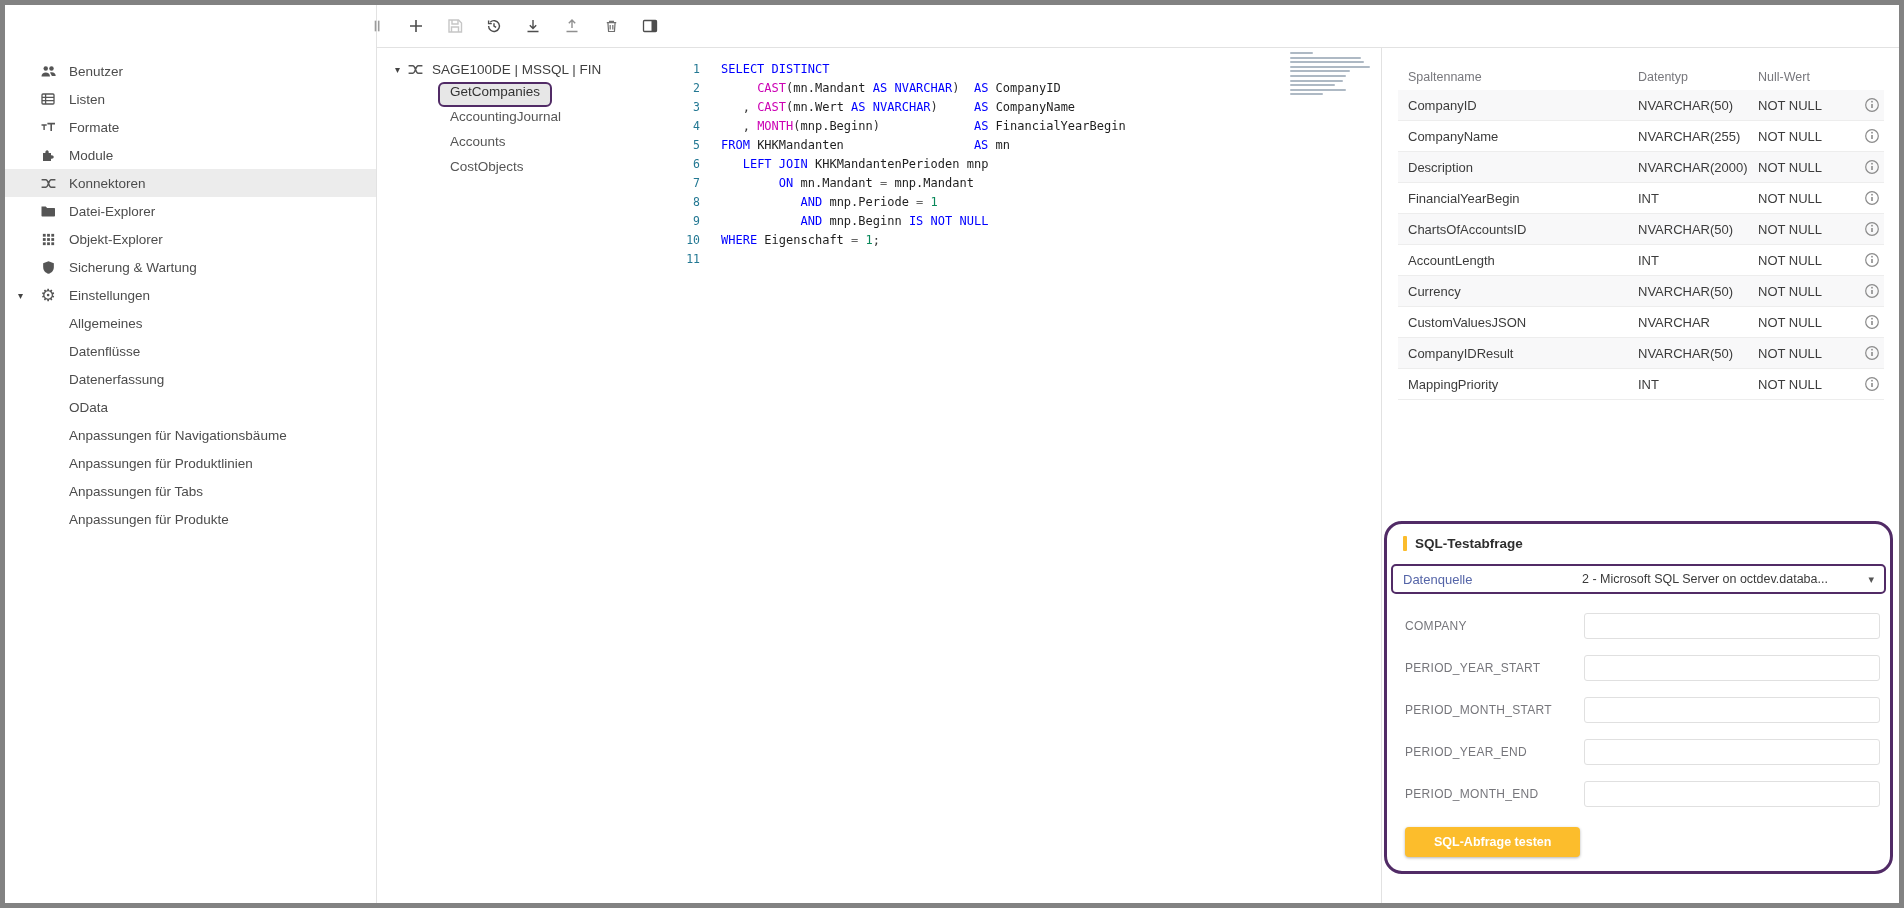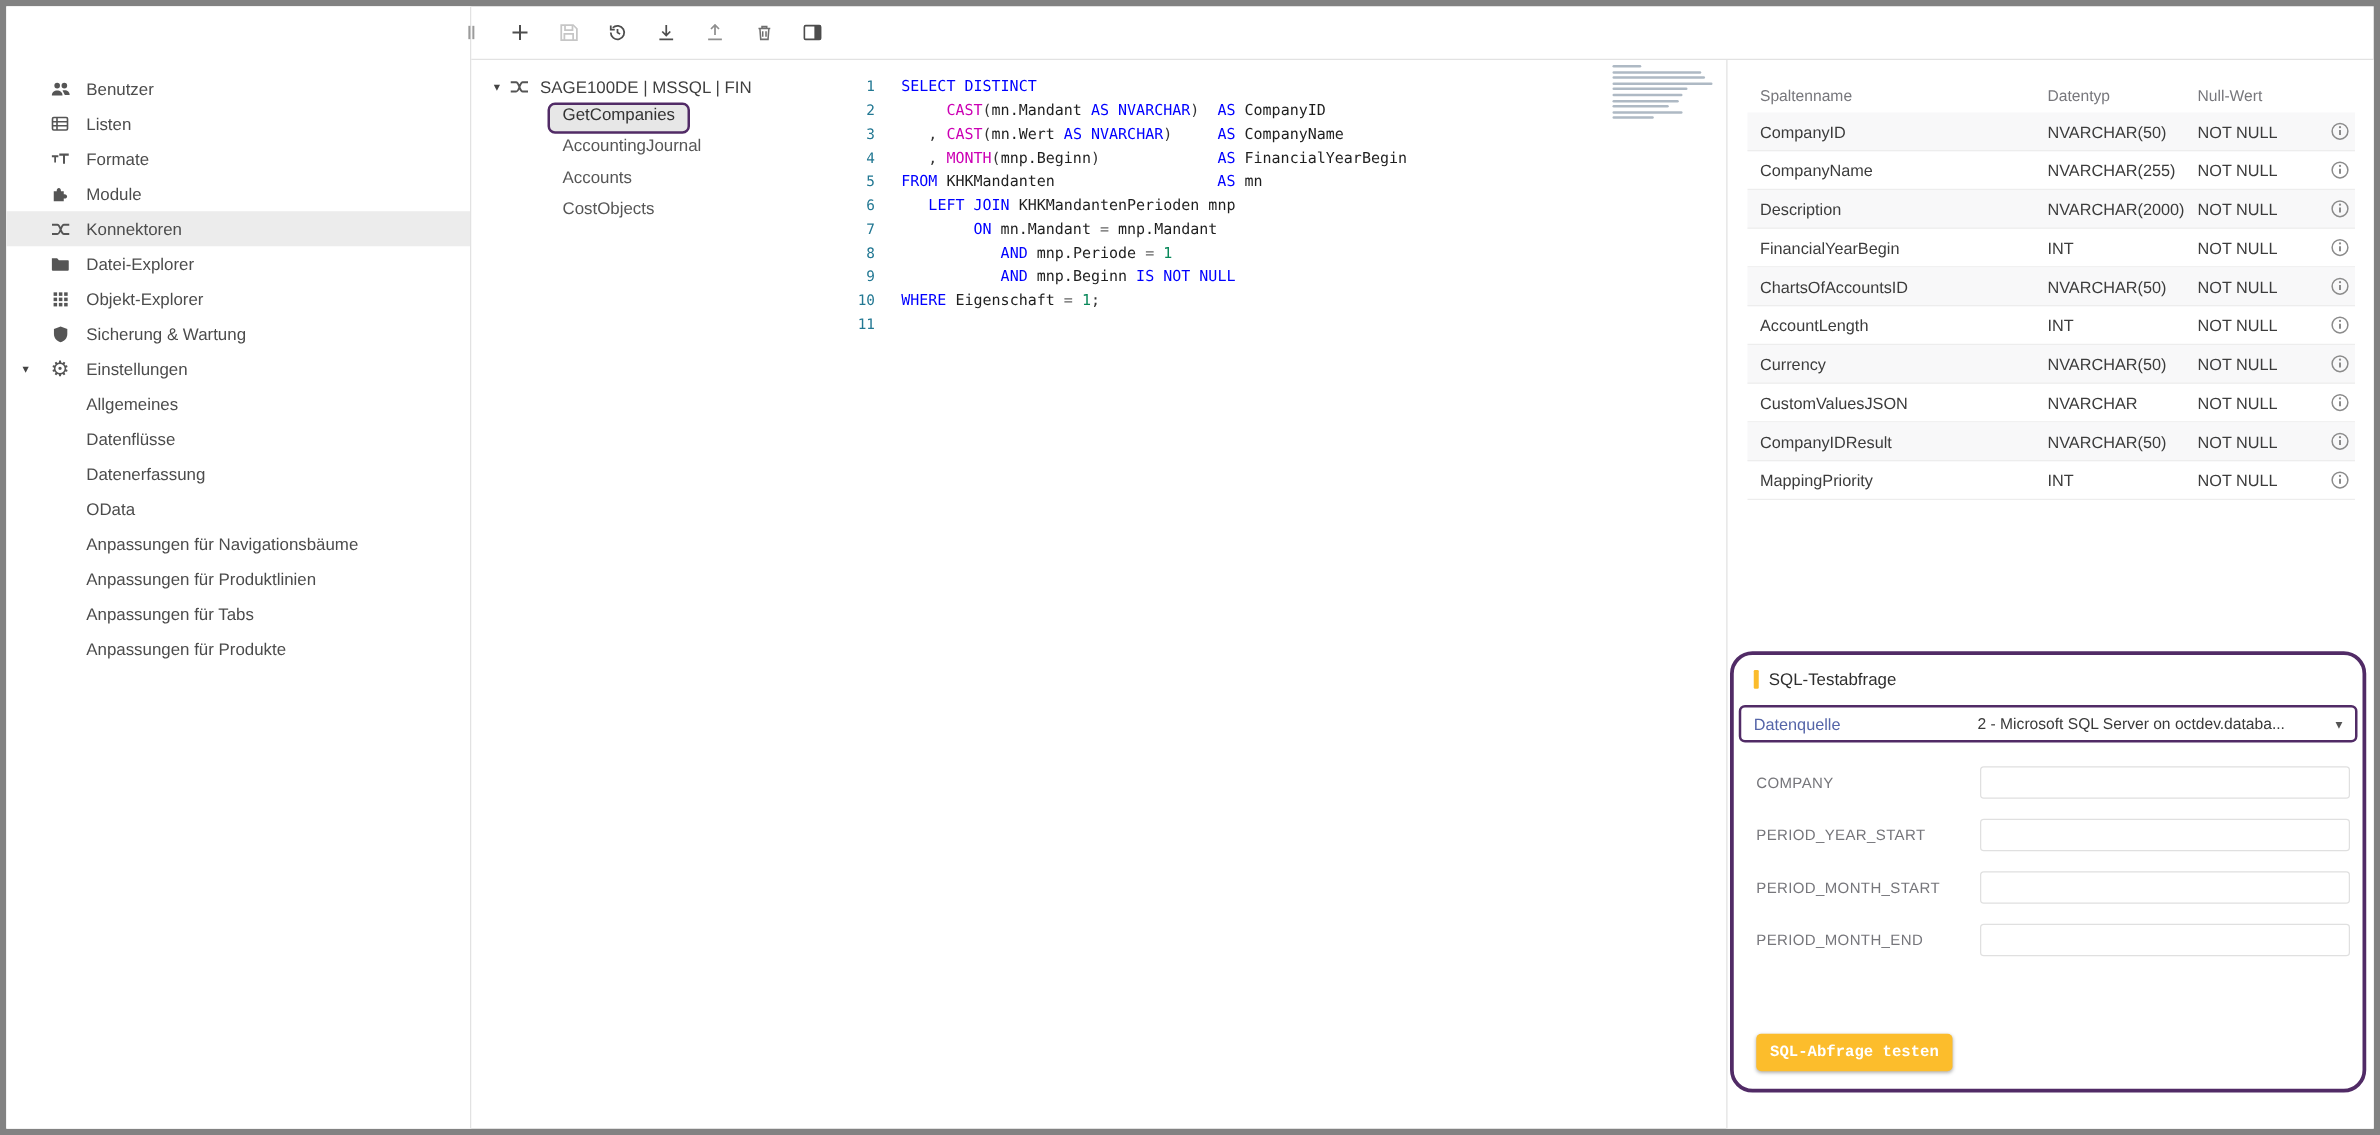--- a/index.html
+++ b/index.html
@@ -53,31 +53,31 @@
   .fhead{display:grid;grid-template-columns:240px 120px 106px 1fr;height:26px;align-items:center;color:#77777c;font-size:12.5px}
   .fhead>div:first-child{padding-left:10px}
   .trow{display:grid;grid-template-columns:240px 120px 106px 1fr;height:31px;align-items:center;border-bottom:1px solid #ededed;color:#3c3c3c}
   .trow:nth-of-type(odd){background:#f8f8f9}
   .trow>div:first-child{padding-left:10px}
   .c4{display:flex;justify-content:flex-end;padding-right:8px}
   .info{width:16px;height:16px;display:flex;align-items:center;justify-content:center;cursor:pointer}
 
   
   .test-box{position:absolute;left:2px;right:6px;top:473px;height:353px;border:3px solid #512b66;border-radius:18px;background:#fff}
-  .test-title{display:flex;align-items:center;gap:8px;margin:12px 0 0 16px;font-size:13.5px;font-weight:normal;color:#2e2e2e}
+  .test-title{display:flex;align-items:center;gap:8px;margin:12px 0 0 16px;font-size:13.5px;font-weight:bold;color:#2e2e2e}
   .ds-row{position:absolute;left:4px;right:4px;top:40px;height:30px;border:2px solid #512b66;border-radius:5px;display:flex;align-items:center;padding:0 10px;background:#fff}
   .ds-label{flex:1;font-size:13px;color:#5565a8}
   .ds-select{width:292px;display:flex;align-items:center;justify-content:space-between;cursor:pointer}
   .ds-value{font-size:12.5px;color:#3a3a3a;white-space:nowrap;overflow:hidden}
   .ds-caret{color:#555;font-size:11px;margin-left:8px;flex:none}
   .form-rows{position:absolute;left:18px;right:10px;top:88px}
   .form-row{display:flex;align-items:center;height:27px;margin-bottom:15px}
   .form-label{flex:1;font-size:12px;color:#76767b;letter-spacing:.3px}
   .form-input{width:296px;height:26px;border:1px solid #e0e0e0;border-radius:3px;background:#fff;outline:none;padding:0 8px;font:inherit;font-size:12.5px;color:#333}
-  .test-button{position:absolute;left:18px;top:303px;background:#fcbd2c;color:#fff;font-weight:bold;font-size:12.5px;border:none;border-radius:4px;padding:8px 11px;box-shadow:0 1px 3px rgba(0,0,0,.3);cursor:pointer;font-family:Liberation Mono, monospace}
+  .test-button{position:absolute;left:18px;top:303px;background:#fcbd2c;color:#fff;font-weight:bold;font-size:12.5px;border:none;border-radius:4px;padding:8px 29px;box-shadow:0 1px 3px rgba(0,0,0,.3);cursor:pointer;font-family:Liberation Sans, sans-serif}
 </style>
 </head>
 <body>
 
 <div class="screen">
 
   <nav class="sidebar">
     <div class="side-item">
       <span class="sicon">
           <svg width="17" height="17" viewBox="0 0 16 16">
@@ -478,20 +478,24 @@
           <div class="form-row">
             <span class="form-label">PERIOD_YEAR_START</span>
             <input class="form-input" style="">
           </div>
 
           <div class="form-row">
             <span class="form-label">PERIOD_MONTH_START</span>
             <input class="form-input" style="">
           </div>
 
+          <div class="form-row">
+            <span class="form-label">PERIOD_YEAR_END</span>
+            <input class="form-input" style="">
+          </div>
 
           <div class="form-row">
             <span class="form-label">PERIOD_MONTH_END</span>
             <input class="form-input" style="">
           </div>
         </div>
       <button class="test-button">SQL-Abfrage testen</button>
     </div>
 
   </aside>

